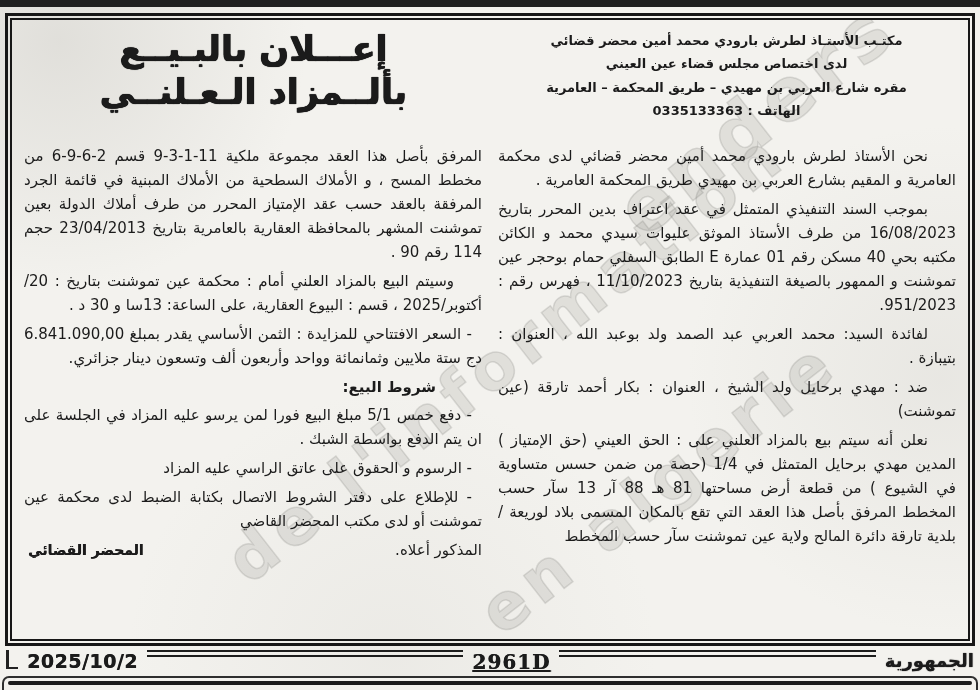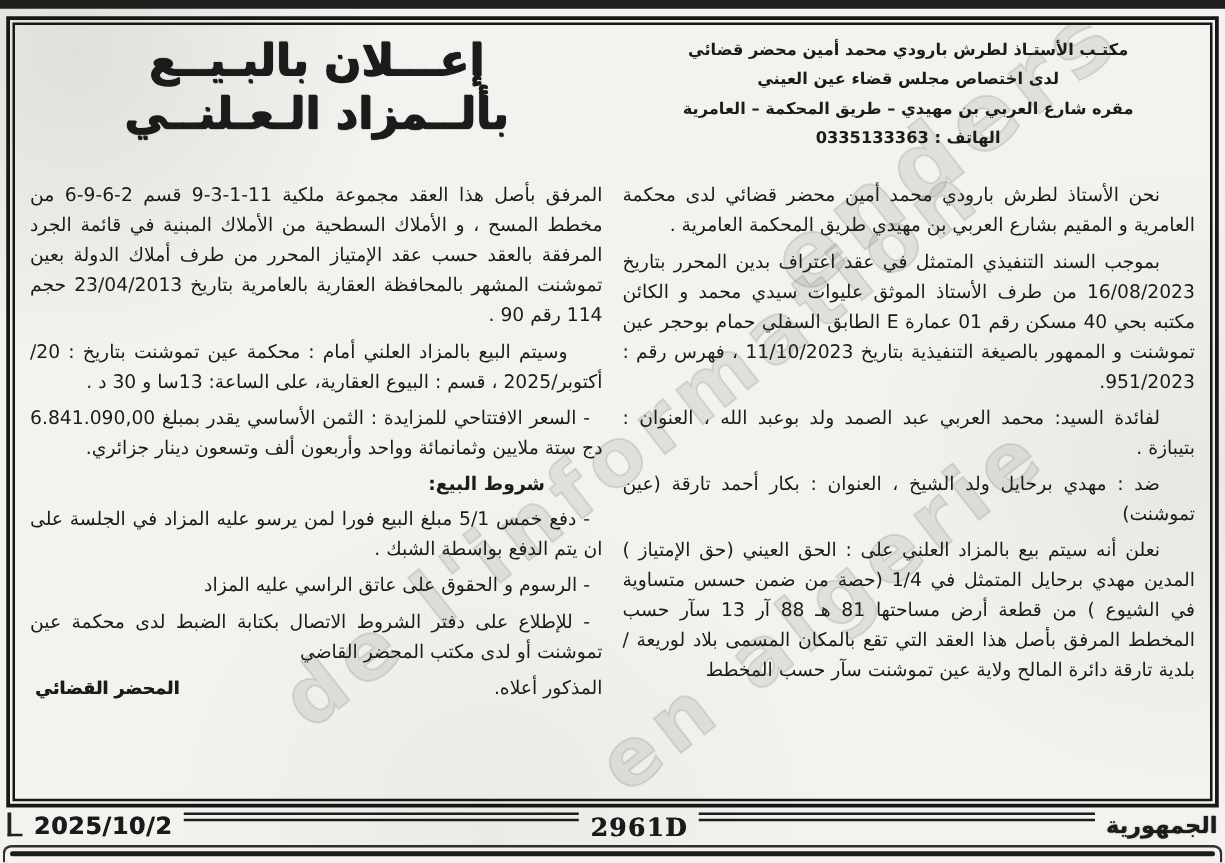--- a/index.html
+++ b/index.html
@@ -59,21 +59,21 @@
     text-shadow:.4px 0 0 currentColor;}
   .footer{
     position:absolute;left:0;right:0;top:650px;height:24px;
     display:flex;direction:ltr;align-items:flex-start;gap:9px;padding:0 6px;z-index:2;
   }
   .corner-mark{width:9px;height:17px;border-left:3px solid #222;border-bottom:2px solid #222;flex:0 0 auto;}
   .f-date{font-weight:900;font-size:19px;letter-spacing:.5px;
     text-shadow:.4px 0 0 currentColor;}
   .dline{flex:1;height:7px;border-top:2px solid #1d1d1d;border-bottom:2px solid #1d1d1d;box-sizing:border-box;}
   .f-ref{font-weight:900;font-size:20px;font-family:"DejaVu Serif",serif;letter-spacing:1px;
-    text-shadow:.4px 0 0 currentColor;}
+    text-shadow:.4px 0 0 currentColor;text-decoration:underline;}
   .f-logo{font-weight:900;font-size:18px;direction:rtl;letter-spacing:1px;
     text-shadow:0 0 1px currentColor;}
   .next-strip{
     position:absolute;left:2px;right:2px;top:676px;height:14px;z-index:2;
     border:2px solid #2e2e2e;border-bottom:none;border-radius:7px 7px 0 0;
     padding:3px 4px 0;box-sizing:border-box;background:#f3f2ee;
   }
   .next-strip-inner{height:4px;background:#1c1c1c;border-radius:3px;}
 </style>
 </head>

